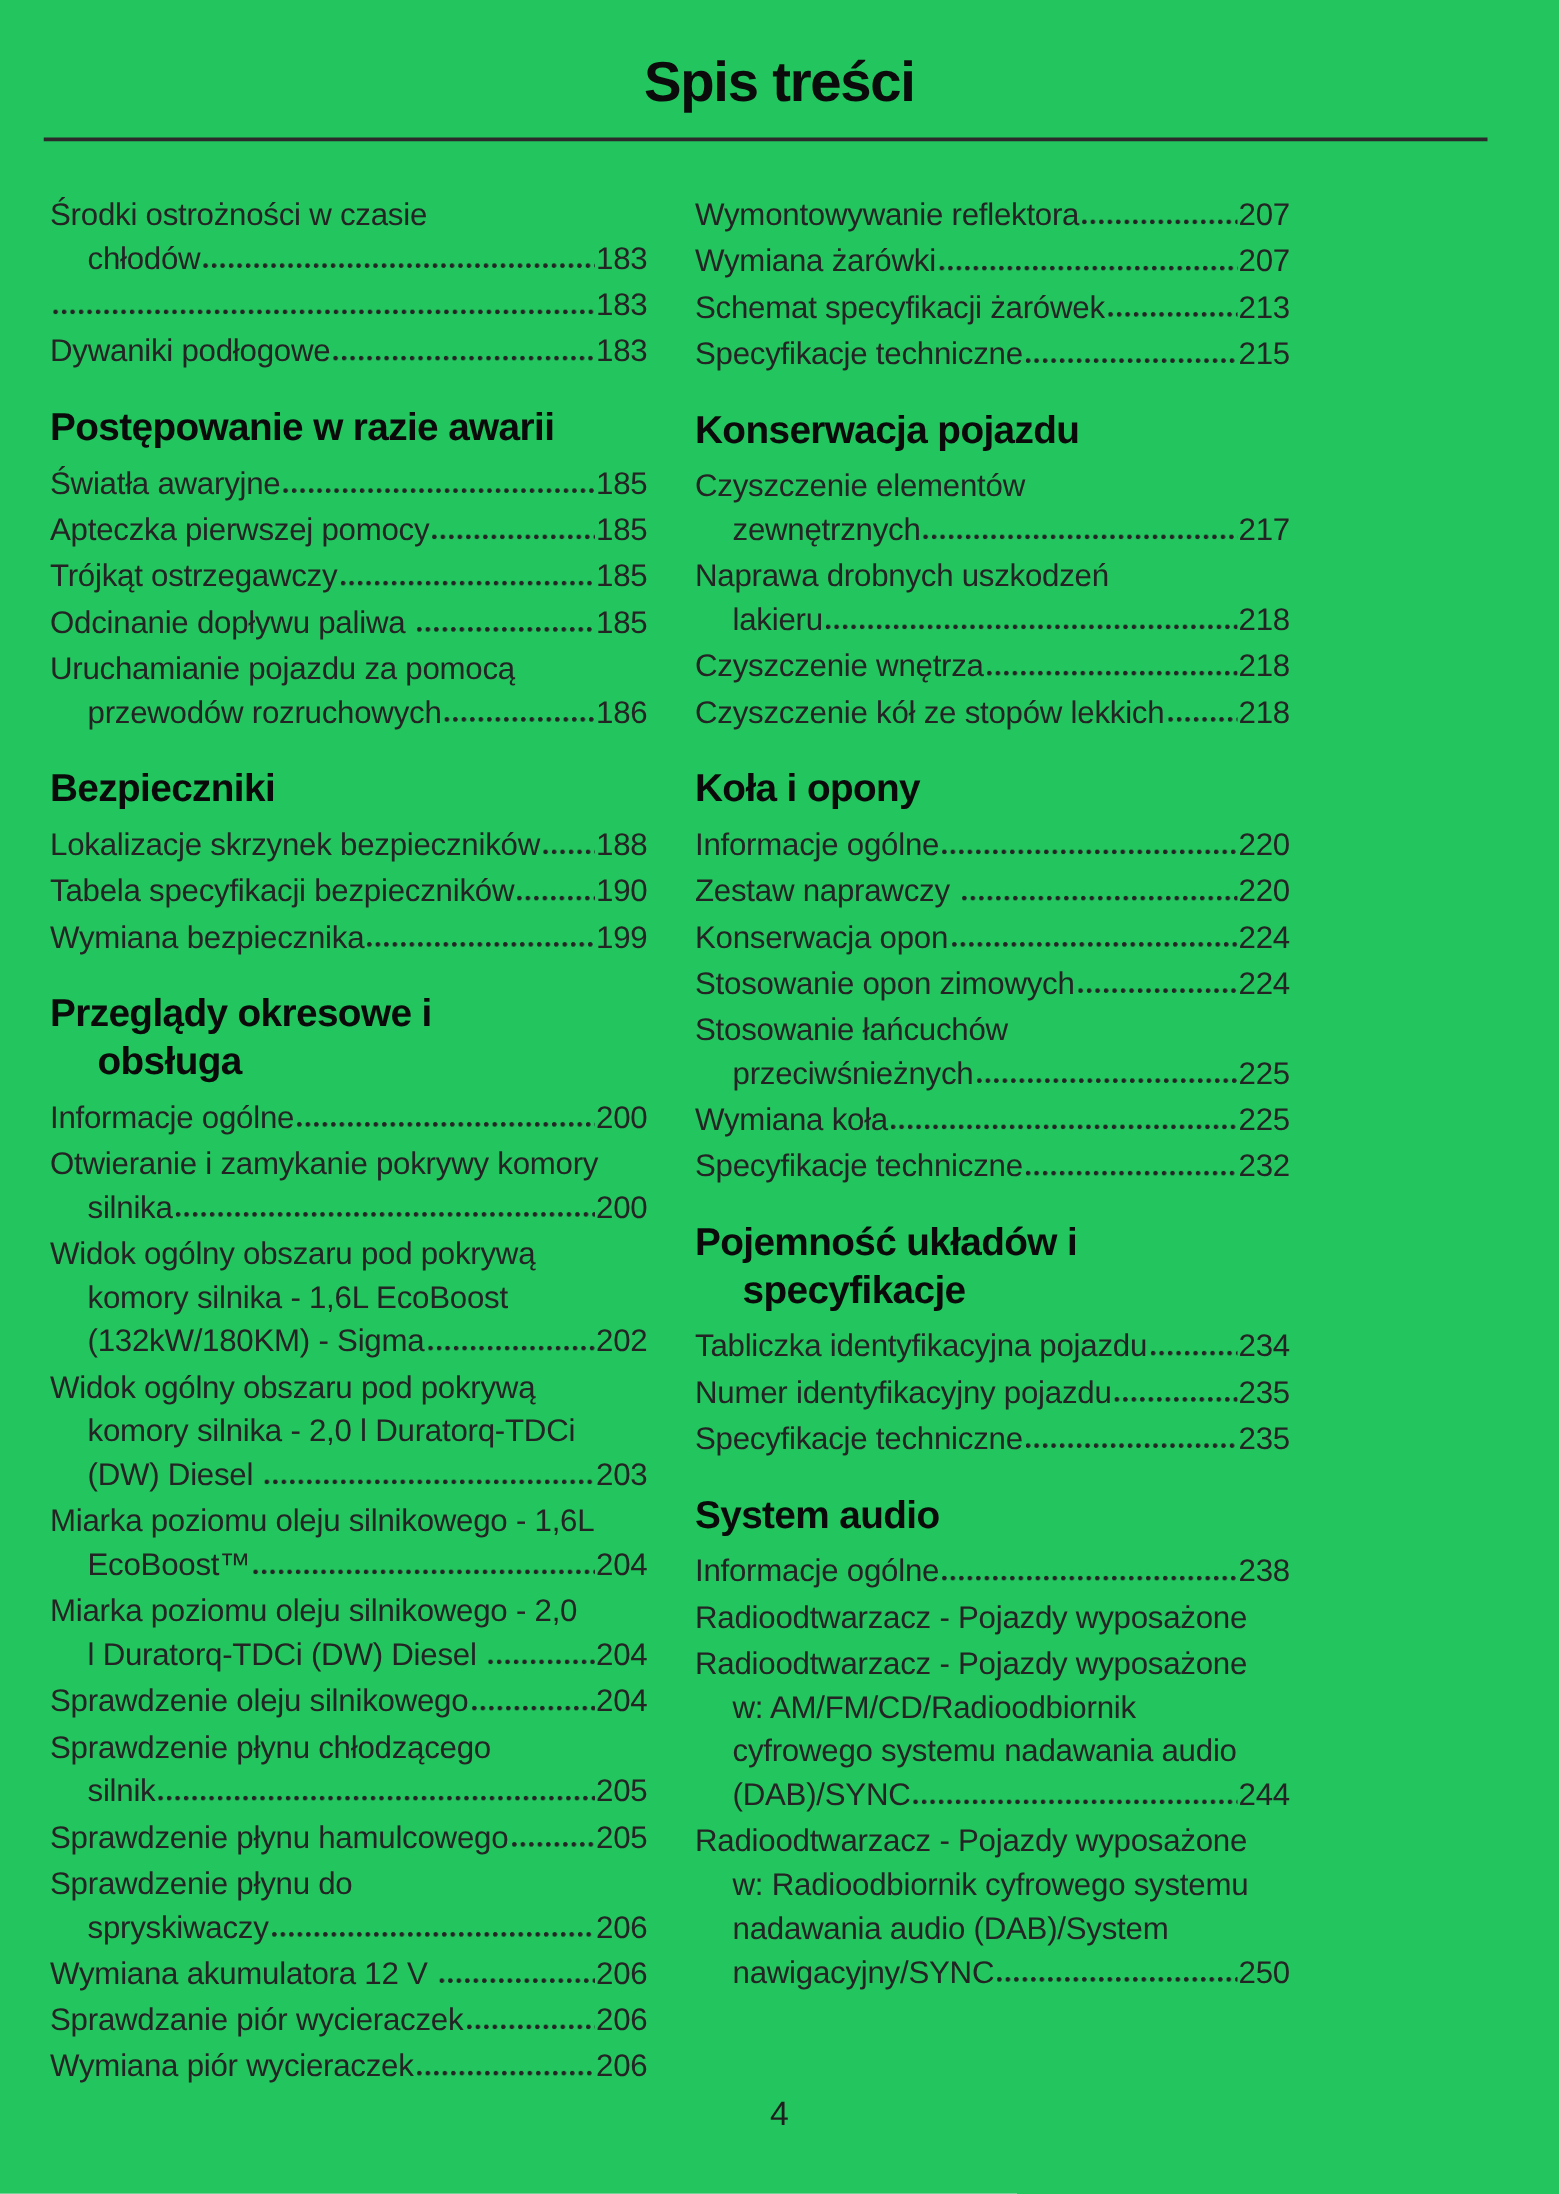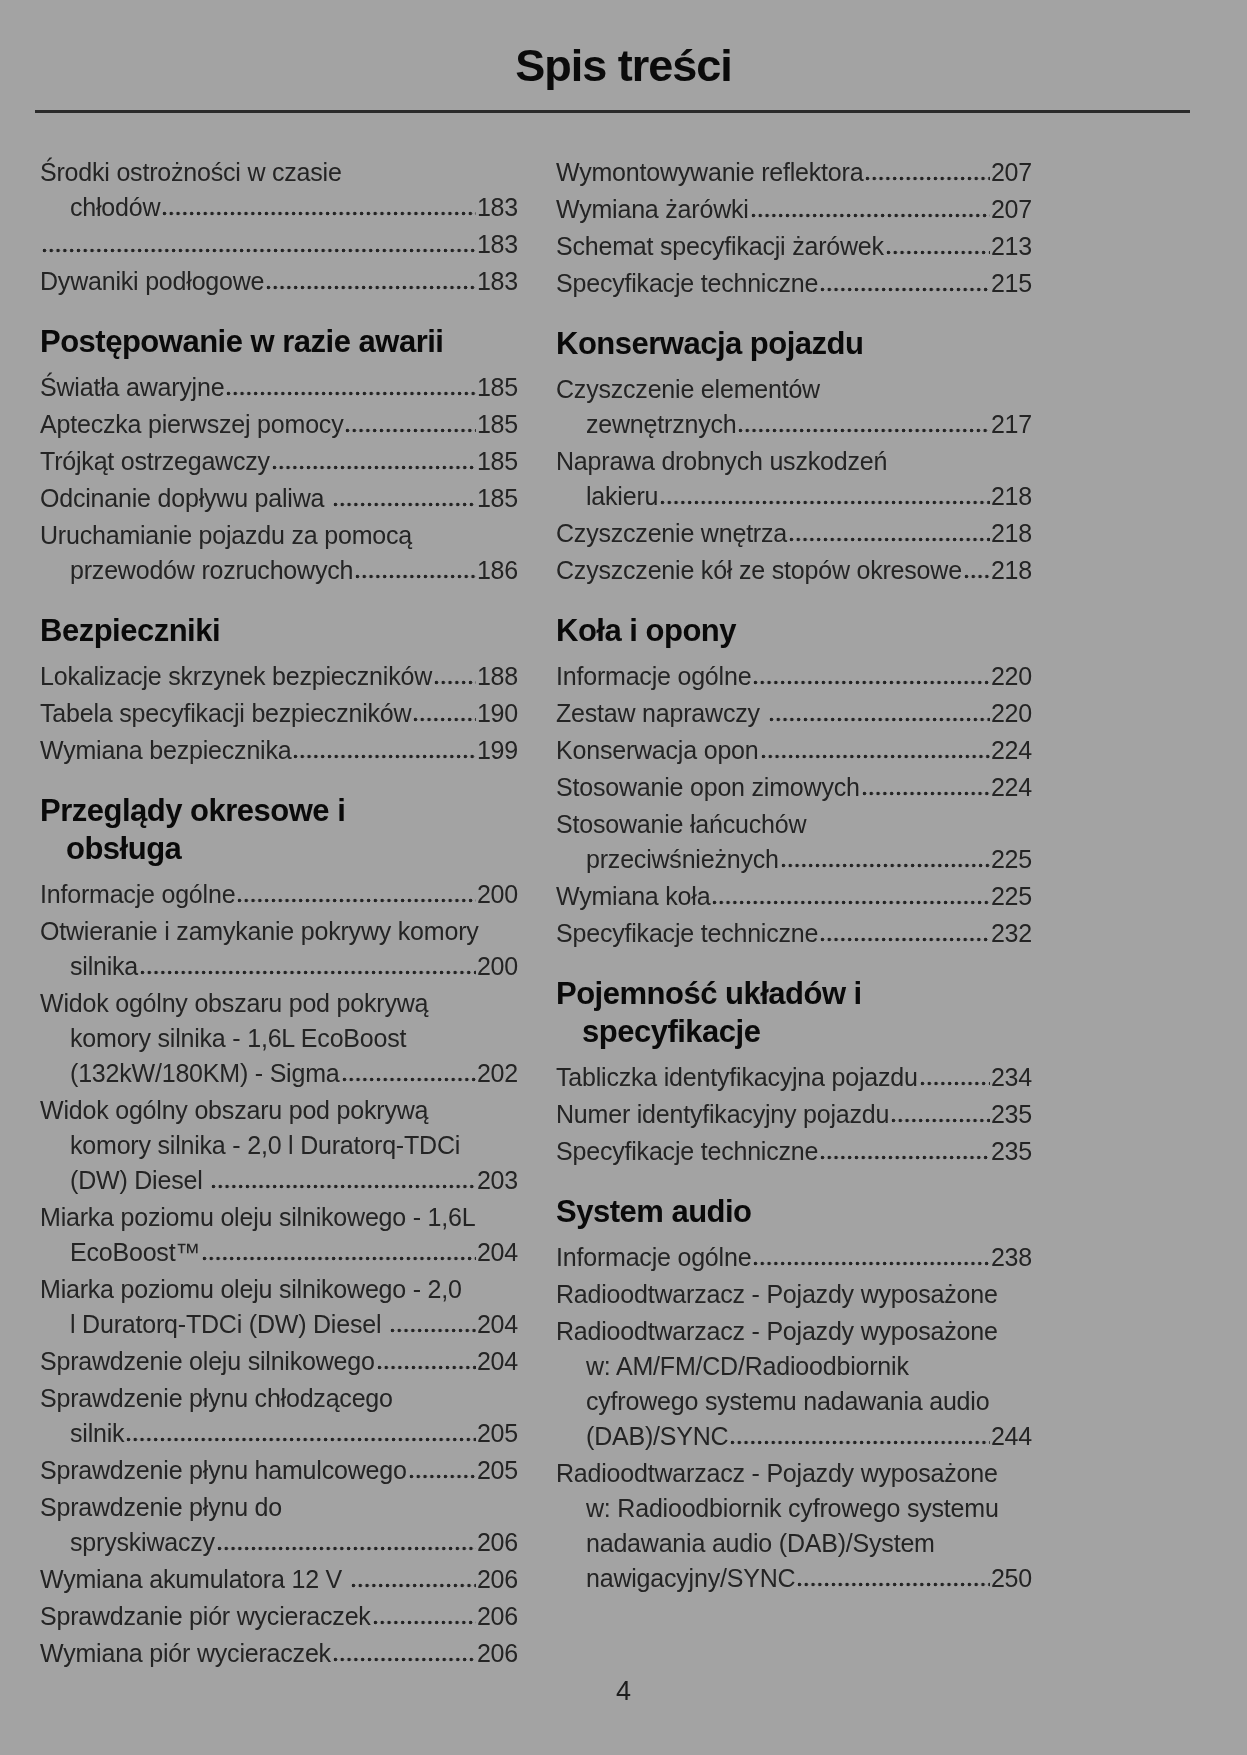--- a/index.html
+++ b/index.html
@@ -5,21 +5,21 @@
   html, body {
     margin: 0;
     padding: 0;
     background: #e9e9e9;
   }
   .page {
     position: relative;
     width: 1247px;
     height: 1755px;
     margin: 0 auto;
-    background: #a3a3a3;
+    background: #22c55e;
     color: #222;
     font-family: "Liberation Sans", "DejaVu Sans", sans-serif;
     overflow: hidden;
     box-sizing: border-box;
   }
   header.page-header {
     padding-top: 40px;
   }
   h1.title {
     margin: 0;
@@ -48,21 +48,21 @@
     font-size: 31px;
     font-weight: 700;
     letter-spacing: -0.5px;
     color: #0a0a0a;
   }
   .heading .heading-line {
     line-height: 38px;
     white-space: pre;
   }
   .heading .heading-line.cont {
-    margin-left: 26px;
+    margin-left: 38px;
   }
   .entry {
     margin-bottom: 2px;
     font-size: 25px;
     letter-spacing: -0.2px;
     color: #242424;
   }
   .entry-line {
     line-height: 35px;
     white-space: pre;
@@ -353,21 +353,21 @@
         </div>
         <div class="entry">
           <div class="entry-row">
             <span class="entry-text">Czyszczenie wnętrza</span>
             <span class="leader"></span>
             <span class="page-num">218</span>
           </div>
         </div>
         <div class="entry">
           <div class="entry-row">
-            <span class="entry-text">Czyszczenie kół ze stopów okresowe</span>
+            <span class="entry-text">Czyszczenie kół ze stopów lekkich</span>
             <span class="leader"></span>
             <span class="page-num">218</span>
           </div>
         </div>
         <h2 class="heading">
           <div class="heading-line">Koła i opony</div>
         </h2>
         <div class="entry">
           <div class="entry-row">
             <span class="entry-text">Informacje ogólne</span>

